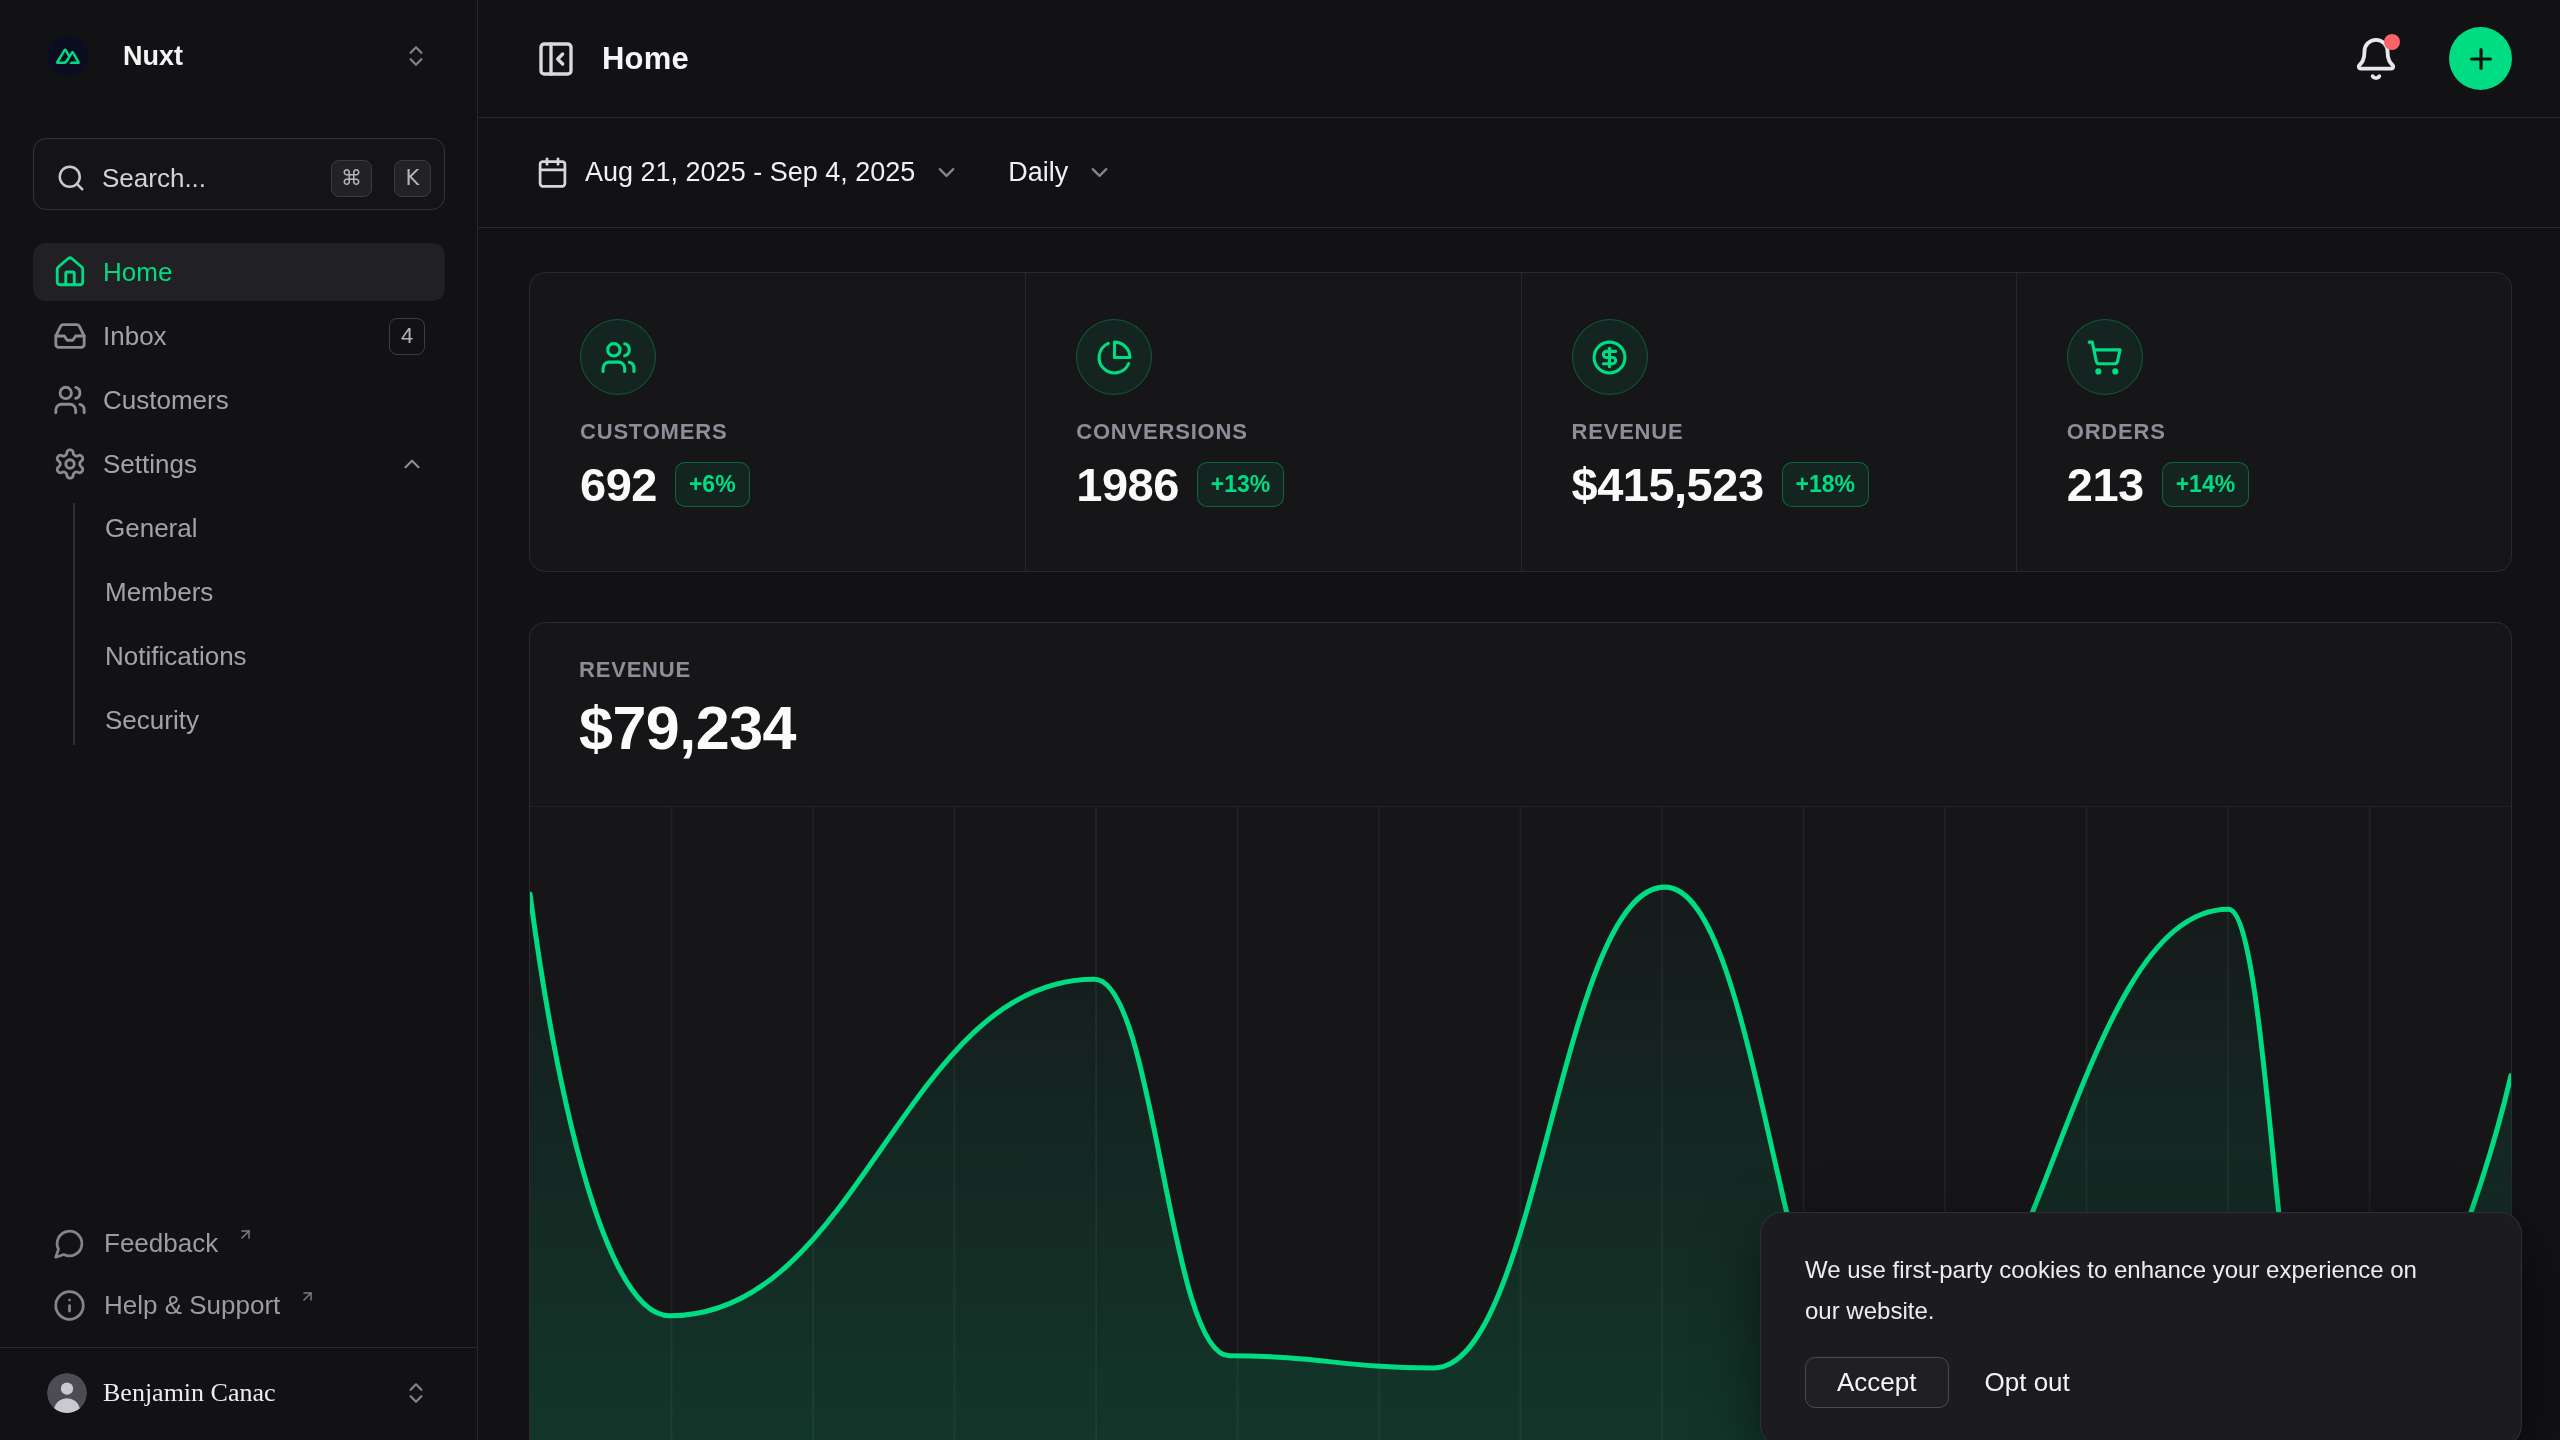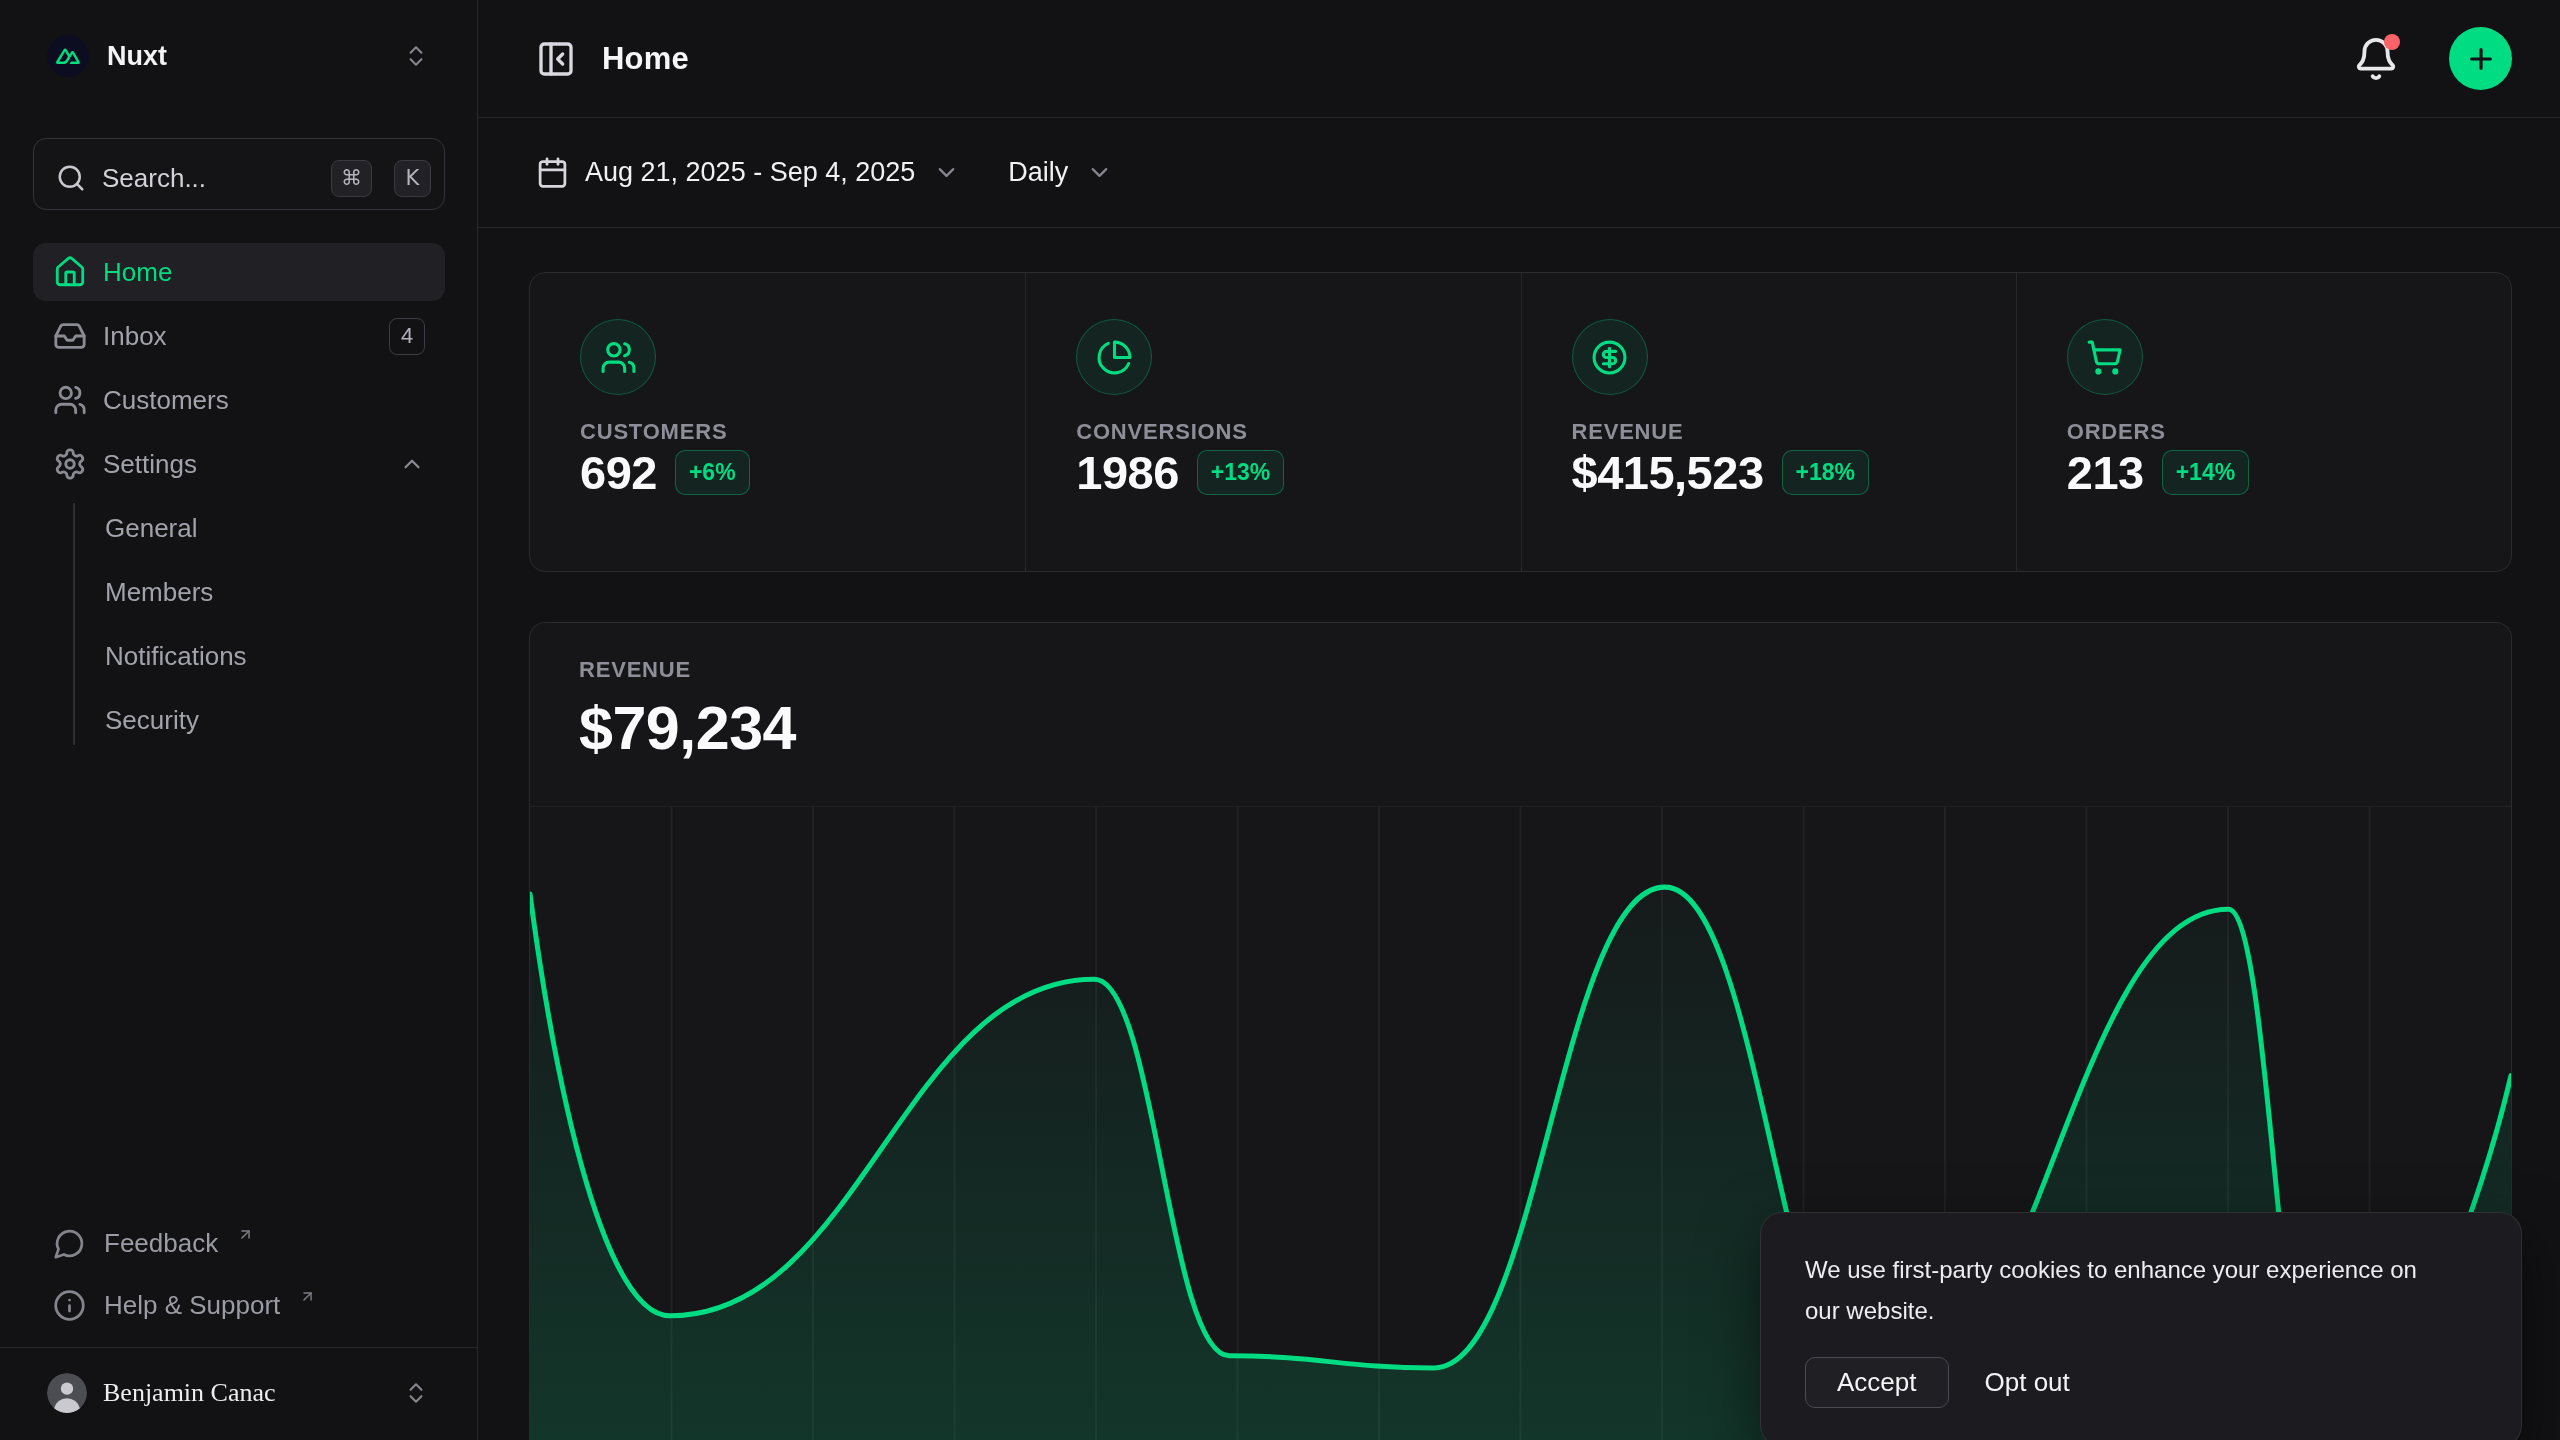--- a/index.html
+++ b/index.html
@@ -13,21 +13,21 @@
   .icon svg { width:100%; height:100%; display:block; }
 
   
   .sidebar {
     position:absolute; left:0; top:0; bottom:0; width:478px;
     border-right:1.5px solid #27272c;
     display:flex; flex-direction:column;
     padding:24px 32px 14px 33px;
   }
   .brand-row {
-    height:64px; display:flex; align-items:center; gap:18px;
+    height:64px; display:flex; align-items:center; gap:34px;
     padding:0 16px 0 14px; border-radius:13px; cursor:pointer;
   }
   .brand-logo {
     width:42px; height:42px; border-radius:50%; background:#0d0d22;
     display:flex; align-items:center; justify-content:center; flex:none;
   }
   .brand-logo svg { width:24px; height:24px; }
   .brand-name { font-size:27px; font-weight:700; color:#f4f4f6; }
   .chevrons { margin-left:auto; width:26px; height:26px; color:#84848d; }
 
@@ -134,21 +134,21 @@
   }
   .stat-card { padding:46px 50px; display:block; text-decoration:none; cursor:pointer; }
   .stat-card + .stat-card { border-left:1.5px solid #26262b; }
   .stat-icon {
     width:76px; height:76px; border-radius:50%;
     background:rgba(0,220,130,0.08); border:1.5px solid rgba(0,220,130,0.3);
     display:flex; align-items:center; justify-content:center; color:#00dc82;
   }
   .stat-icon svg { width:37px; height:37px; }
   .stat-label { margin-top:24px; font-size:22px; font-weight:600; letter-spacing:0.8px; color:#8e8e98; }
-  .stat-value-row { display:flex; align-items:center; gap:18px; }
+  .stat-value-row { margin-top:12px; display:flex; align-items:center; gap:18px; }
   .stat-value { font-size:47px; font-weight:700; color:#fafafb; letter-spacing:-0.5px; }
   .stat-delta {
     padding:8px 13px; border-radius:10px; font-size:23px; font-weight:600;
     color:#00dc82; background:rgba(0,220,130,0.08);
     border:1.5px solid rgba(0,220,130,0.35);
   }
 
   .revenue-card {
     margin-top:50px; flex:1; position:relative; overflow:hidden;
     border:1.5px solid #2a2a2f; border-bottom:none; border-radius:16px 16px 0 0;

